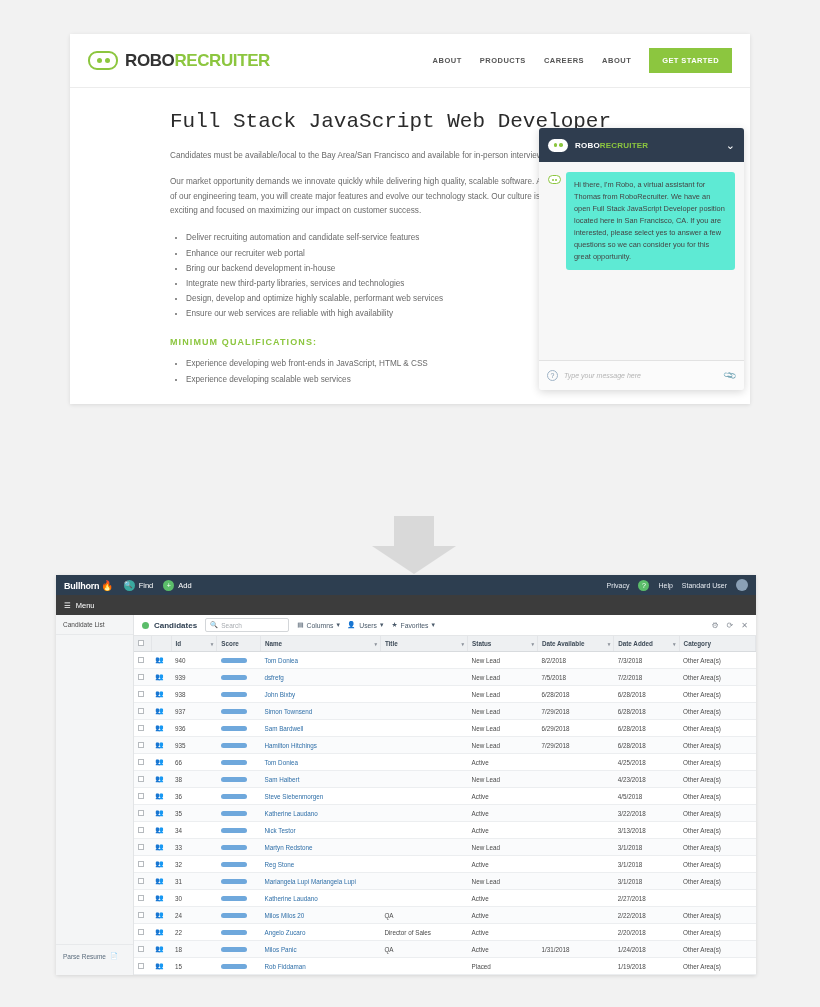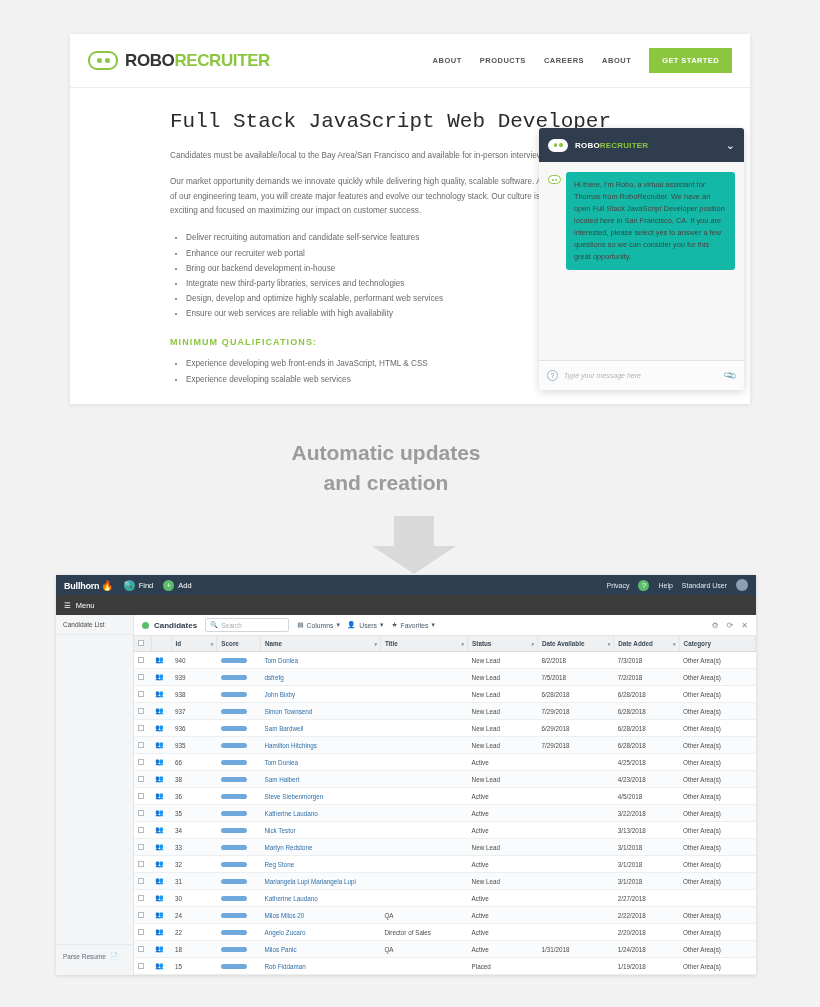--- a/index.html
+++ b/index.html
@@ -71,21 +71,21 @@
   .chat-chev { margin-left: auto; color: #ffffff; font-size: 11px; line-height: 1; }
   .chat-body { flex: 1; padding: 10px 9px; position: relative; }
   .chat-row { display: flex; gap: 5px; align-items: flex-start; }
   .chat-ava {
     width: 13px; height: 9px; border-radius: 5px; border: 1.4px solid #8cc63f;
     background:#fff; margin-top: 3px; flex: none;
     display:flex; align-items:center; justify-content:center; gap:1.5px;
   }
   .chat-ava i { width:2px; height:2px; border-radius:50%; background:#8cc63f; }
   .chat-bubble {
-    background: #14b8a6; border-radius: 3px; padding: 7px 8px;
+    background: #5eead4; border-radius: 3px; padding: 7px 8px;
     font-size: 7.4px; color: #444; line-height: 1.62; width: 181px;
   }
   .chat-actions { display: flex; gap: 10px; justify-content: center; margin-top: 12px; }
   .chat-btn {
     border: 1px solid #b9b9b9; background: #fff; border-radius: 11px;
     font-size: 7.4px; color: #555; padding: 4px 0; width: 44px; text-align: center;
   }
   .chat-foot {
     height: 30px; border-top: 1px solid #e2e2e2; background: #fbfbfb;
     display: flex; align-items: center; padding: 0 8px; gap: 6px;
@@ -238,24 +238,20 @@
         </div>
       </div>
       <div class="chat-foot">
         <span class="chat-q">?</span>
         <span class="chat-input">Type your message here</span>
         <span class="chat-clip">📎</span>
       </div>
     </div>
   </div>
 
-  <div class="caption">
-    <div>Automatic updates</div>
-    <div>and creation</div>
-  </div>
   <div class="arrow">
     <div class="stem"></div>
       <div class="head"></div>
   </div>
 
   <div class="ats">
 
     <div class="ats-top">
       <span class="bh-logo"><span>Bullhorn</span><span class="bh-flame">🔥</span></span>
       <span class="ats-pill">

